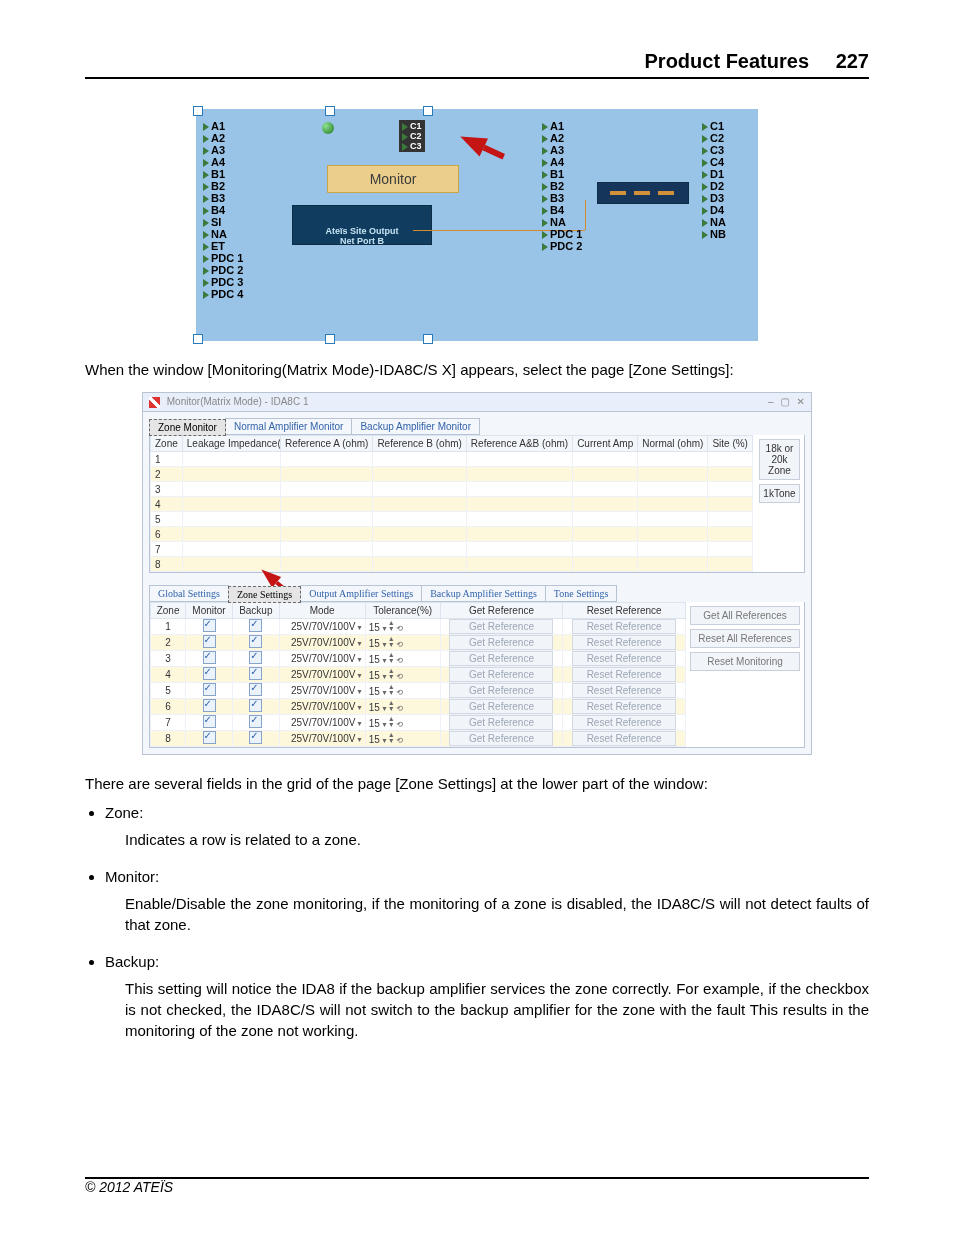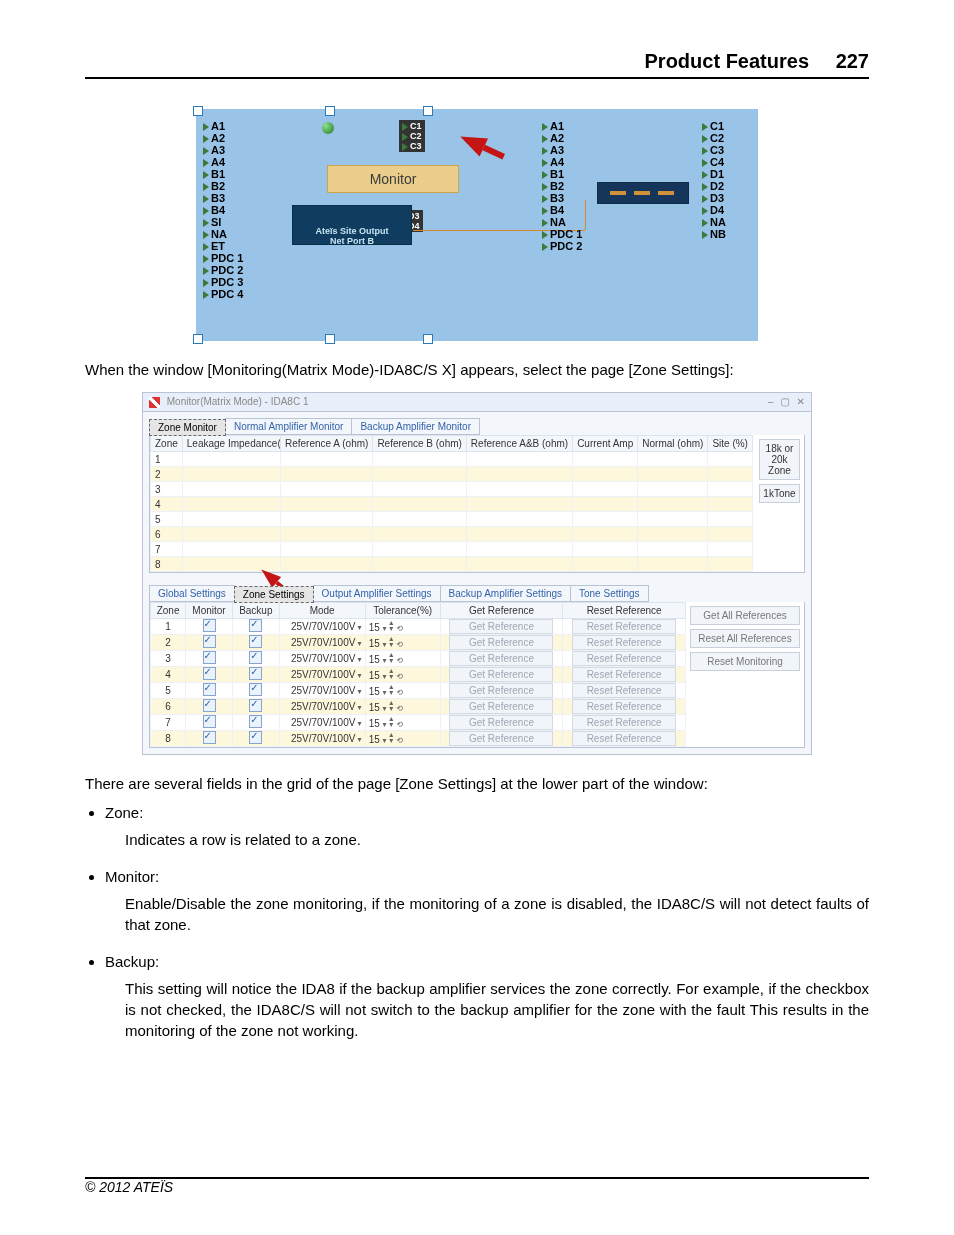--- a/index.html
+++ b/index.html
@@ -98,21 +98,21 @@
   }
   .fig1 .red-arrow::after{
     content:"";
     position:absolute;
     left:26px; top:-3px;
     width:22px; height:6px;
     background:#c41414;
   }
   .sitebox{
     position:absolute;
-    left:95px;top:95px;width:120px;height:40px;
+    left:95px;top:95px;width:140px;height:40px;
     background:#0f3c5f;border:1px solid #0d2c45;
     color:#c6e4f3;font-size:9px;text-align:center;
     padding-top:20px;box-sizing:border-box;
   }
   .amp{
     position:absolute;
     left:400px;top:72px;width:90px;height:20px;
     background:#16355a;border:1px solid #0d2c45;
   }
   .amp .led{position:absolute;width:16px;height:4px;background:#d1913b;top:8px;}
@@ -525,21 +525,21 @@
               </tbody>
           </table>
         </div>
         <div class="right-btns">
           <div class="flatbtn enabled">18k or 20k Zone</div>
           <div class="flatbtn enabled">1kTone</div>
         </div>
       </div>
 
       <div style="height:12px;"></div>
-      <div style="position:relative;">
+      <div style="position:relative;font-family:Liberation Serif, serif;">
         <span class="red-arrow2" style="position:absolute;left:110px;top:-16px;"></span>
         <div class="tabs tabs2">
             <div class="tab ">Global Settings</div>
             <div class="tab active">Zone Settings</div>
             <div class="tab ">Output Amplifier Settings</div>
             <div class="tab ">Backup Amplifier Settings</div>
             <div class="tab ">Tone Settings</div>
           </div>
       </div>
 

